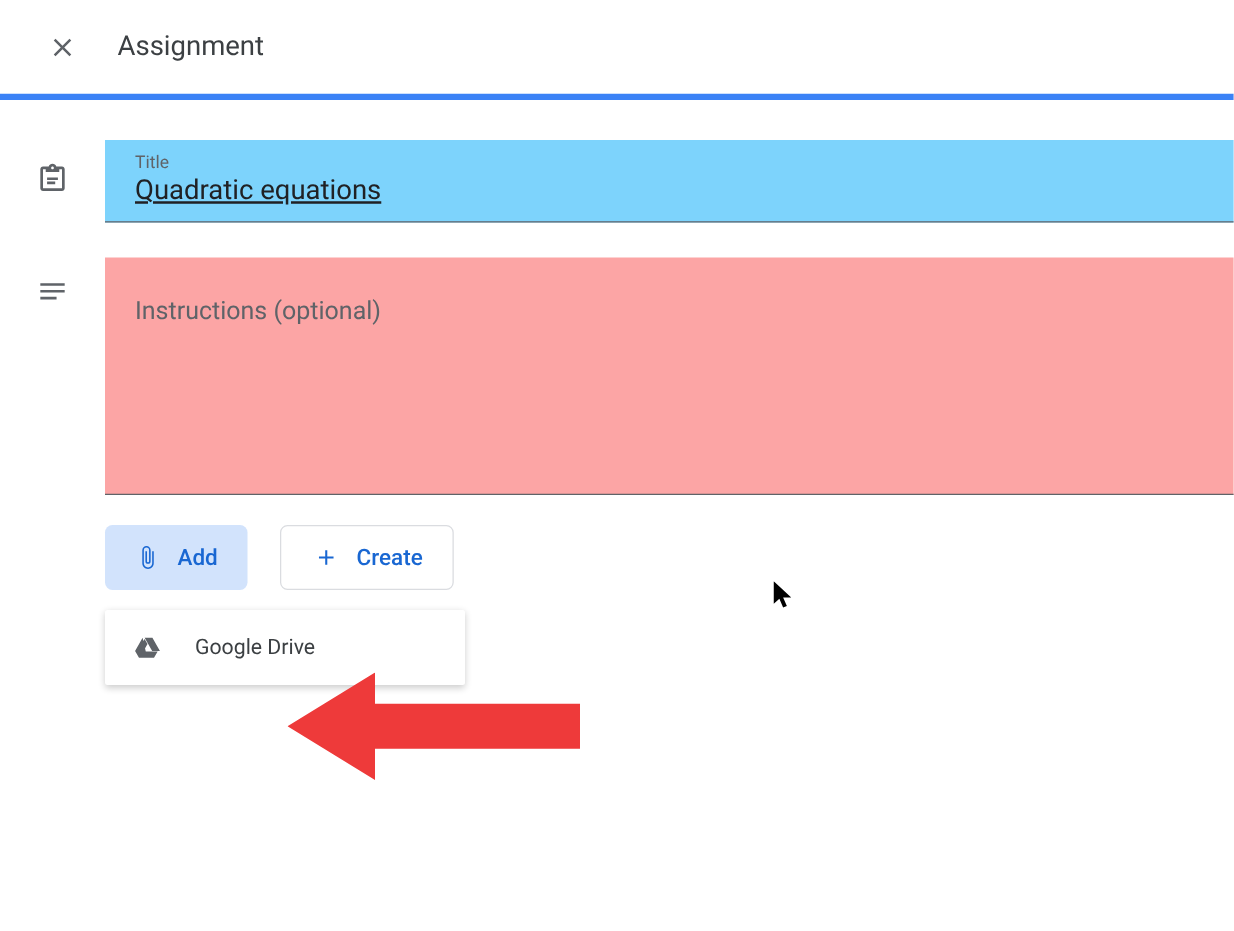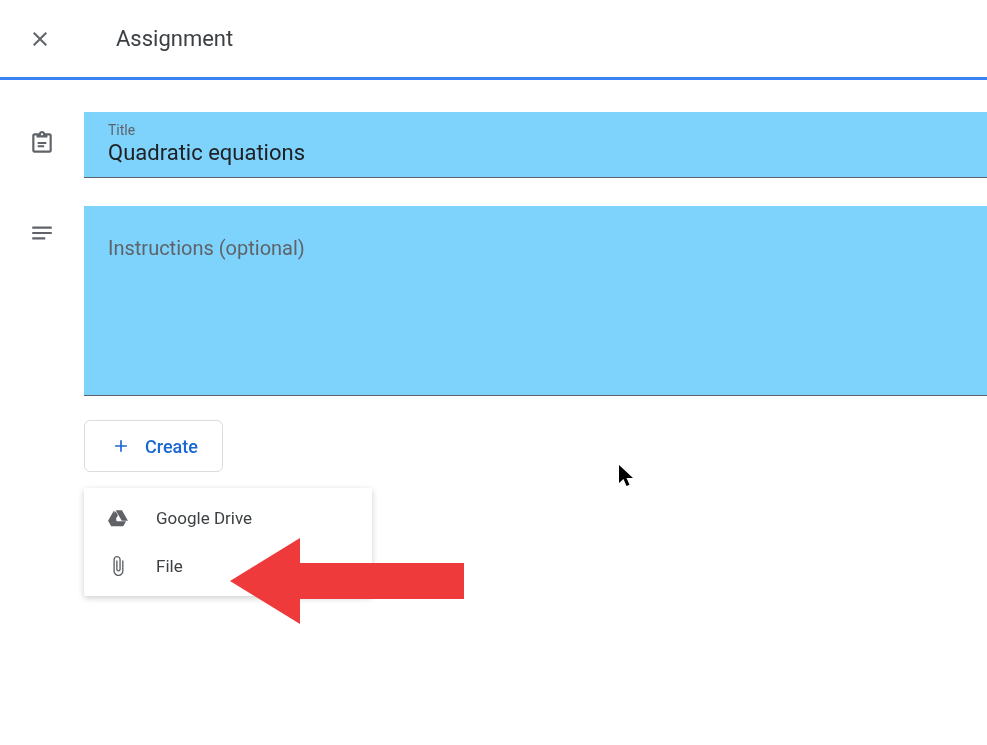--- a/index.html
+++ b/index.html
@@ -9,23 +9,22 @@
   color: #3c4043;
   width: 987px;
   height: 745px;
   overflow: hidden;
   position: relative;
 }
 .header {
   height: 80px;
   display: flex;
   align-items: center;
-  padding: 0 16px;
-  border-bottom: 3px solid #3b82f6;
-  gap: 32px;
+  padding: 0 26px;
+  border-bottom: 5px solid #3b82f6;
 }
 .close-btn {
   width: 48px;
   height: 48px;
   display: flex;
   align-items: center;
   justify-content: center;
   cursor: pointer;
   border-radius: 50%;
 }
@@ -79,23 +78,24 @@
   display: block;
 }
 .title-input {
   border: none;
   background: transparent;
   font-size: 22px;
   color: #202124;
   width: 100%;
   outline: none;
   font-family: inherit;
+  text-decoration: underline;
 }
 .instructions-field {
-  background: #7dd3fc;
+  background: #fca5a5;
   border-bottom: 1px solid #5f6368;
   padding: 30px 24px 12px 24px;
   height: 190px;
   margin-bottom: 24px;
 }
 .instructions-input {
   border: none;
   background: transparent;
   font-size: 20px;
   color: #5f6368;
@@ -207,44 +207,42 @@
     <div class="title-field">
       <span class="title-label">Title</span>
       <input type="text" class="title-input" value="Quadratic equations" style="">
     </div>
 
     <div class="instructions-field">
       <textarea class="instructions-input" placeholder="Instructions (optional)" style=""></textarea>
     </div>
 
     <div class="button-row">
+      <div class="chip add">
+        <svg viewBox="0 0 24 24">
+            <path d="M16.5 6v11.5c0 2.21-1.79 4-4 4s-4-1.79-4-4V5a2.5 2.5 0 015 0v10.5c0 .55-.45 1-1 1s-1-.45-1-1V6H10v9.5a2.5 2.5 0 005 0V5c0-2.21-1.79-4-4-4S7 2.79 7 5v12.5c0 3.04 2.46 5.5 5.5 5.5s5.5-2.46 5.5-5.5V6h-1.5z"></path>
+          </svg>
+        <span>Add</span>
+      </div>
       <div class="chip create">
         <svg viewBox="0 0 24 24">
             <path d="M19 13h-6v6h-2v-6H5v-2h6V5h2v6h6v2z"></path>
           </svg>
         <span>Create</span>
       </div>
 
       <div class="dropdown">
         <div class="dropdown-item">
           <span class="di-icon">
             <svg viewBox="0 0 24 24">
                 <path d="M7.71 3.5L1.15 15l3.43 6h13.1l3.17-5.5H10.5L7.71 3.5zm1.8 0l6.56 11.5h6.78L16.29 3.5H9.51zM2.88 16l2.57 4.5 6.56-11.5L9.44 4.5 2.88 16z"></path>
               </svg>
           </span>
           <span class="di-label">Google Drive</span>
         </div>
-        <div class="dropdown-item">
-          <span class="di-icon">
-            <svg viewBox="0 0 24 24">
-                <path d="M16.5 6v11.5c0 2.21-1.79 4-4 4s-4-1.79-4-4V5a2.5 2.5 0 015 0v10.5c0 .55-.45 1-1 1s-1-.45-1-1V6H10v9.5a2.5 2.5 0 005 0V5c0-2.21-1.79-4-4-4S7 2.79 7 5v12.5c0 3.04 2.46 5.5 5.5 5.5s5.5-2.46 5.5-5.5V6h-1.5z"></path>
-              </svg>
-          </span>
-          <span class="di-label">File</span>
-        </div>
       </div>
     </div>
   </div>
 </div>
 
 <div class="cursor-arrow">
   <svg viewBox="0 0 16 24">
       <path fill="#000" d="M0 0v18l4.5-4 3 7 3-1.2-3-6.8H14z"></path>
     </svg>
 </div>

